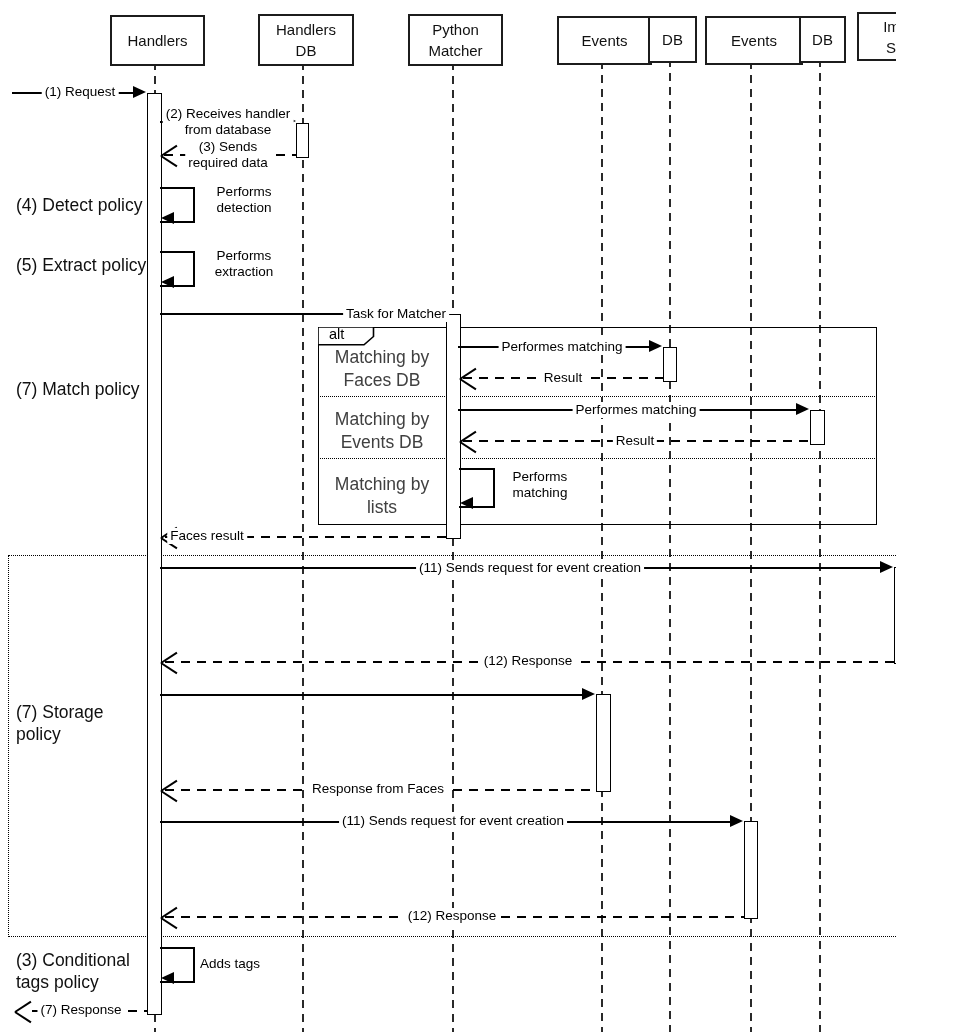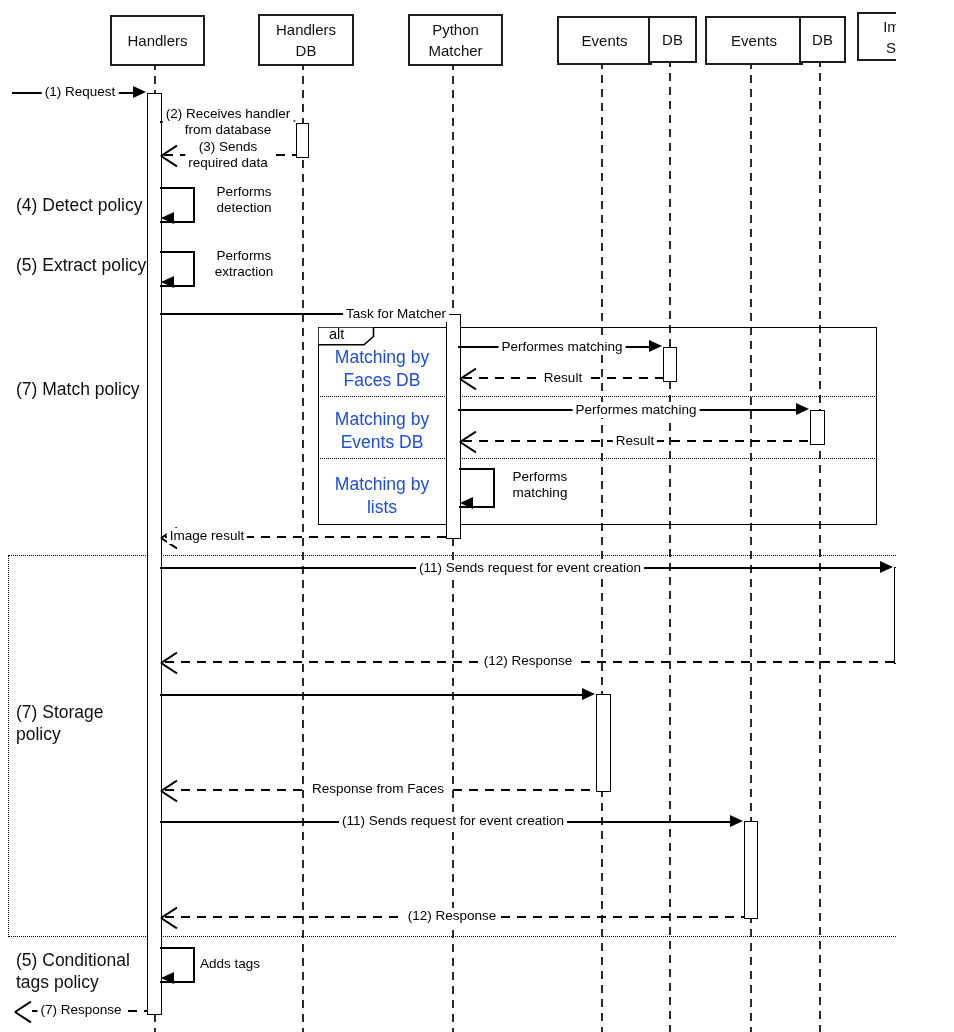--- a/index.html
+++ b/index.html
@@ -49,21 +49,21 @@
 
   
   .mlabel{position:absolute;background:#fff;font-size:13.5px;line-height:1.22;text-align:center;
           white-space:pre-line;transform:translateX(-50%);z-index:7;padding:0 3px;color:#000}
 
   
   .plabel{position:absolute;font-size:17.5px;line-height:1.28;white-space:pre-line;z-index:7;color:#101010}
 
   
   .cond{position:absolute;font-size:17.5px;line-height:1.33;text-align:center;white-space:pre-line;
-        transform:translateX(-50%);z-index:7;color:#1d4ed8}
+        transform:translateX(-50%);z-index:7;color:#404040}
 </style>
 </head>
 <body>
 
 <div class="canvas">
 
   <div class="lifeline" style="left:154px;top:62px;height:970px"></div>
   <div class="lifeline" style="left:302px;top:62px;height:970px"></div>
   <div class="lifeline" style="left:452px;top:62px;height:970px"></div>
   <div class="lifeline" style="left:601px;top:61px;height:971px"></div>
@@ -158,21 +158,21 @@
   <div class="oal" style="left:460px;top:430px"></div>
   <div class="mlabel" style="left:635px;top:433px">Result</div>
 
   <div class="selfmsg" style="left:459px;top:468px;width:34px;height:36px"></div>
   <div class="tri-l" style="left:460px;top:497px"></div>
   <div class="mlabel" style="left:540px;top:469px">Performs
 matching</div>
 
   <div class="dline" style="left:165px;top:536px;width:281px"></div>
   <div class="oal" style="left:161px;top:526px"></div>
-  <div class="mlabel" style="left:207px;top:528px">Image result</div>
+  <div class="mlabel" style="left:207px;top:528px">Faces result</div>
 
   <div class="plabel" style="left:16px;top:701px">(7) Storage
 policy</div>
 
   <div class="line" style="left:160px;top:567px;width:721px"></div>
   <div class="tri-r" style="left:880px;top:561px"></div>
   <div class="mlabel" style="left:530px;top:560px">(11) Sends request for event creation</div>
 
   <div class="dline" style="left:165px;top:661px;width:729px"></div>
   <div class="oal" style="left:161px;top:651px"></div>
@@ -186,21 +186,21 @@
   <div class="mlabel" style="left:378px;top:781px">Response from Faces</div>
 
   <div class="line" style="left:160px;top:821px;width:571px"></div>
   <div class="tri-r" style="left:730px;top:815px"></div>
   <div class="mlabel" style="left:453px;top:813px">(11) Sends request for event creation</div>
 
   <div class="dline" style="left:165px;top:916px;width:579px"></div>
   <div class="oal" style="left:161px;top:906px"></div>
   <div class="mlabel" style="left:452px;top:908px">(12) Response</div>
 
-  <div class="plabel" style="left:16px;top:949px">(5) Conditional
+  <div class="plabel" style="left:16px;top:949px">(3) Conditional
 tags policy</div>
   <div class="selfmsg" style="left:160px;top:947px;width:33px;height:32px"></div>
   <div class="tri-l" style="left:161px;top:972px"></div>
   <div class="mlabel" style="left:230px;top:956px">Adds tags</div>
 
   <div class="dline" style="left:32px;top:1010px;width:115px"></div>
   <div class="oal" style="left:15px;top:1000px"></div>
   <div class="mlabel" style="left:81px;top:1002px">(7) Response</div>
 
 </div>

